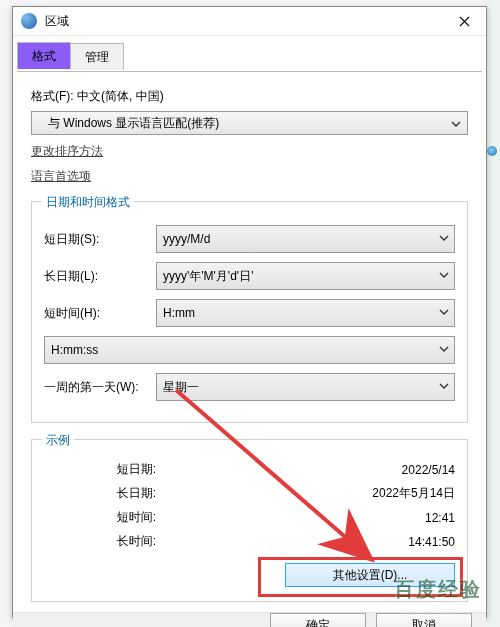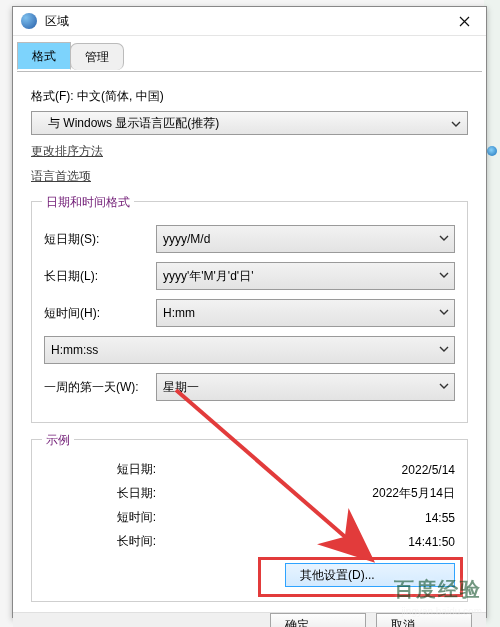--- a/index.html
+++ b/index.html
@@ -9,45 +9,45 @@
 
   .titlebar { height:30px; display:flex; align-items:center; padding:0 0 0 8px; border-bottom:1px solid #e5e5e5; }
   .titlebar .ticon { width:16px; height:16px; border-radius:50%; background:
       radial-gradient(circle at 30% 30%, #7ec0ee, #275ea8); flex:0 0 auto; }
   .titlebar .ttext { margin-left:8px; flex:1; }
   .closebtn { width:44px; height:28px; display:flex; align-items:center; justify-content:center; cursor:pointer; }
   .closebtn svg { stroke:#111; stroke-width:1.2; }
 
   .tabs { height:28px; display:flex; align-items:flex-end; padding:0 4px; margin-top:6px; }
   .tab { padding:5px 14px 4px; border:1px solid #bbb; border-bottom:none; background:#fff; position:relative; z-index:2; cursor:pointer; }
-  .tab + .tab { margin-left:-1px;border-radius:7px; }
-  .tab.active { background:#7dd3fc; border-bottom:1px solid #fff; }
+  .tab + .tab { margin-left:-1px; }
+  .tab.active { background:#8b5cf6; border-bottom:1px solid #fff; }
   .tab.inactive { background:#f0f0f0; z-index:1; }
   .tabline { position:absolute; left:4px; right:4px; top:64px; height:1px; background:#bbb; z-index:1; }
 
   .page { flex:1; padding:14px 18px 10px; position:relative; }
 
   .formline { margin:4px 0 6px; }
   .select { width:100%; height:24px; border:1px solid #9a9a9a; background:linear-gradient(#f7f7f7,#e6e6e6); display:flex; align-items:center; padding:0 16px; position:relative; cursor:pointer; }
   .select .chev { position:absolute; right:6px; top:6px; }
   .links a { color:#404040; text-decoration:underline; display:block; margin:8px 0 0; width:fit-content; cursor:pointer; }
 
   .group { border:1px solid #cfcfcf; margin-top:16px; position:relative; padding:14px 12px 12px; background:#fff; }
-  .group .legend { position:absolute; top:-8px; left:10px; background:#fff; padding:0 4px; color:#701a75; }
+  .group .legend { position:absolute; top:-8px; left:10px; background:#fff; padding:0 4px; color:#0369a1; }
 
   .row { display:flex; align-items:center; margin:9px 0; }
   .row .lbl { width:112px; }
   .row .val { flex:1; }
   .dsel { height:24px; border:1px solid #9a9a9a; background:linear-gradient(#f2f2f2,#e3e3e3); display:flex; align-items:center; padding:13px 6px; position:relative; cursor:pointer; }
   .dsel .chev { position:absolute; right:5px; top:6px; }
 
   .examples .row { margin:7px 0;text-align:right; }
 
   .toolbar-row { display:flex; justify-content:flex-end; padding:6px 0 2px; }
-  .btn { min-width:96px; height:24px; border:1px solid #a5a5a5; background:linear-gradient(#fdfdfd,#e8e8e8); text-align:left; line-height:22px; padding:0 14px; cursor:pointer; }
+  .btn { min-width:96px; height:24px; border:1px solid #a5a5a5; background:linear-gradient(#fdfdfd,#e8e8e8); text-align:center; line-height:22px; padding:0 14px; cursor:pointer; }
   .btn.accent { border:1px solid #2ea3ff; background:linear-gradient(#e8f4ff,#d3eaff); }
 
   .hl { position:absolute; border:3px solid #e23b3b; pointer-events:none; }
   .bottombar { height:44px; border-top:1px solid #e0e0e0; background:#f0f0f0; display:flex; align-items:center; justify-content:flex-end; gap:10px; padding:0 14px; }
 
   .chev svg { stroke:#333; stroke-width:1.4; fill:none; }
 
   
   .arrow { position:absolute; pointer-events:none; }
 
@@ -166,21 +166,21 @@
         <div class="row">
           <div class="lbl">短日期:</div>
           <div class="val">2022/5/14</div>
         </div>
         <div class="row">
           <div class="lbl">长日期:</div>
           <div class="val">2022年5月14日</div>
         </div>
         <div class="row">
           <div class="lbl">短时间:</div>
-          <div class="val">14:55</div>
+          <div class="val">12:41</div>
         </div>
         <div class="row">
           <div class="lbl">长时间:</div>
           <div class="val">14:41:50</div>
         </div>
 
         <div class="toolbar-row">
           <div class="btn accent" style="min-width:170px">其他设置(D)...</div>
         </div>
       </div>

